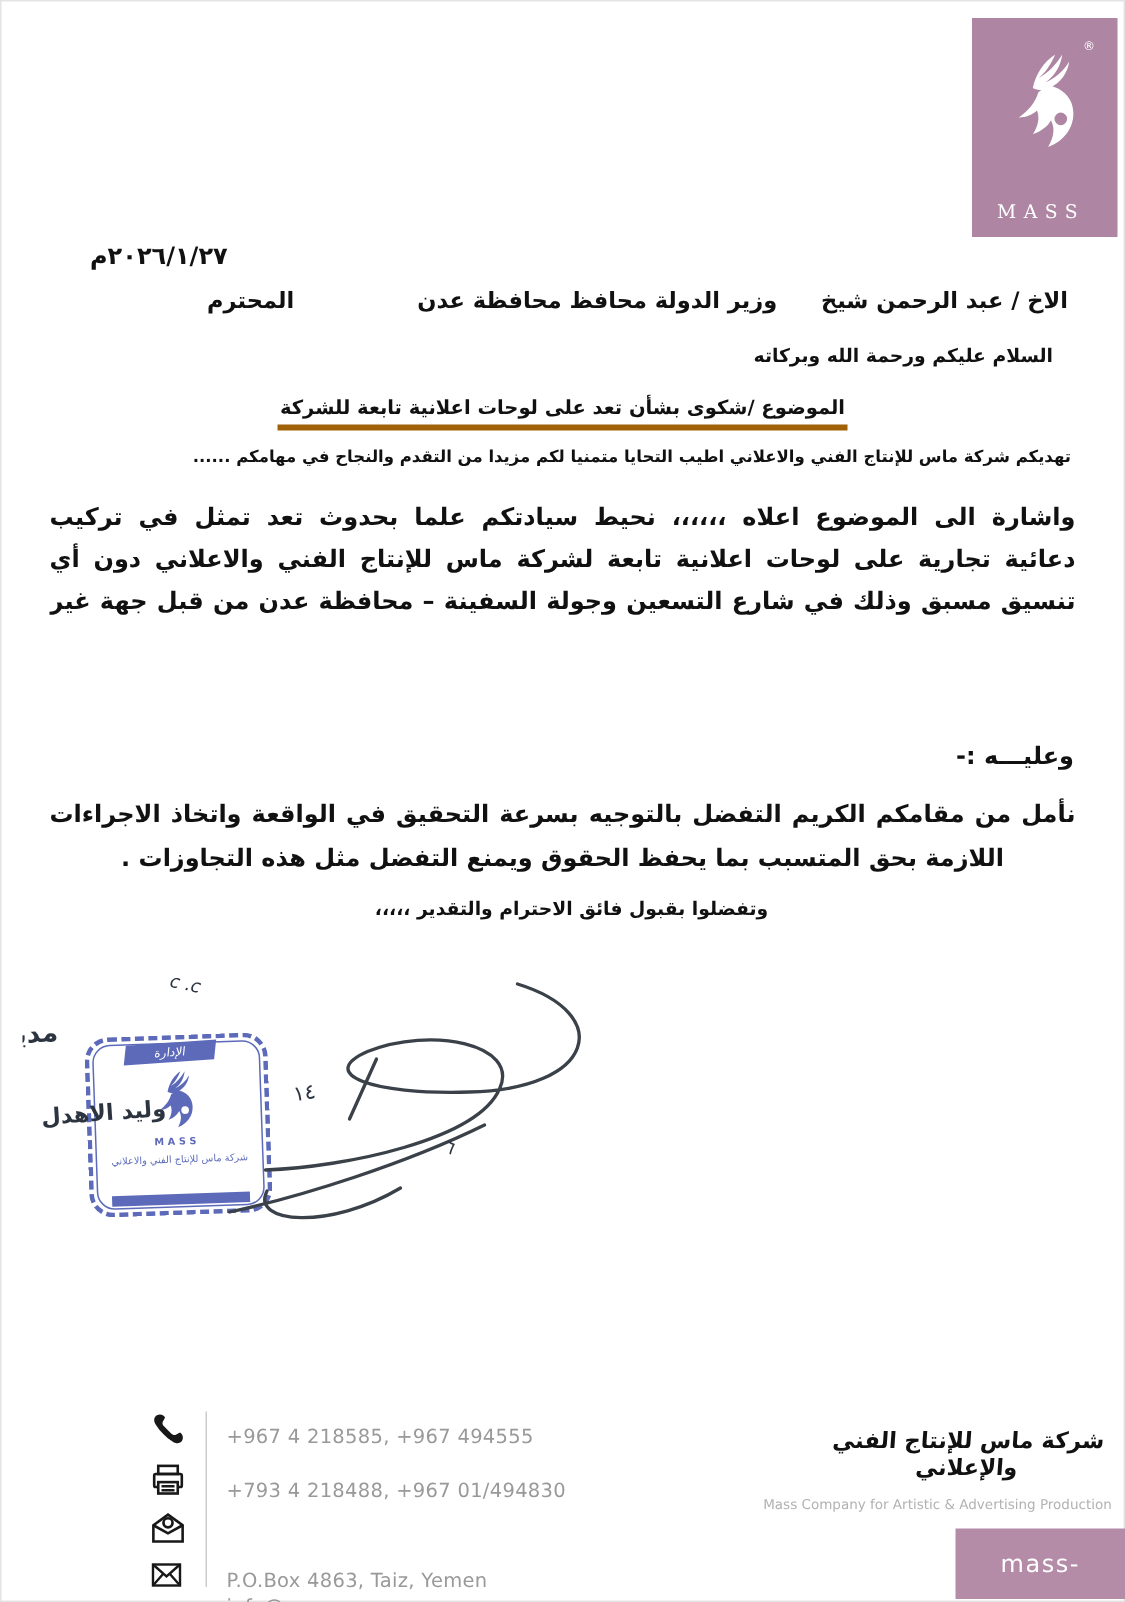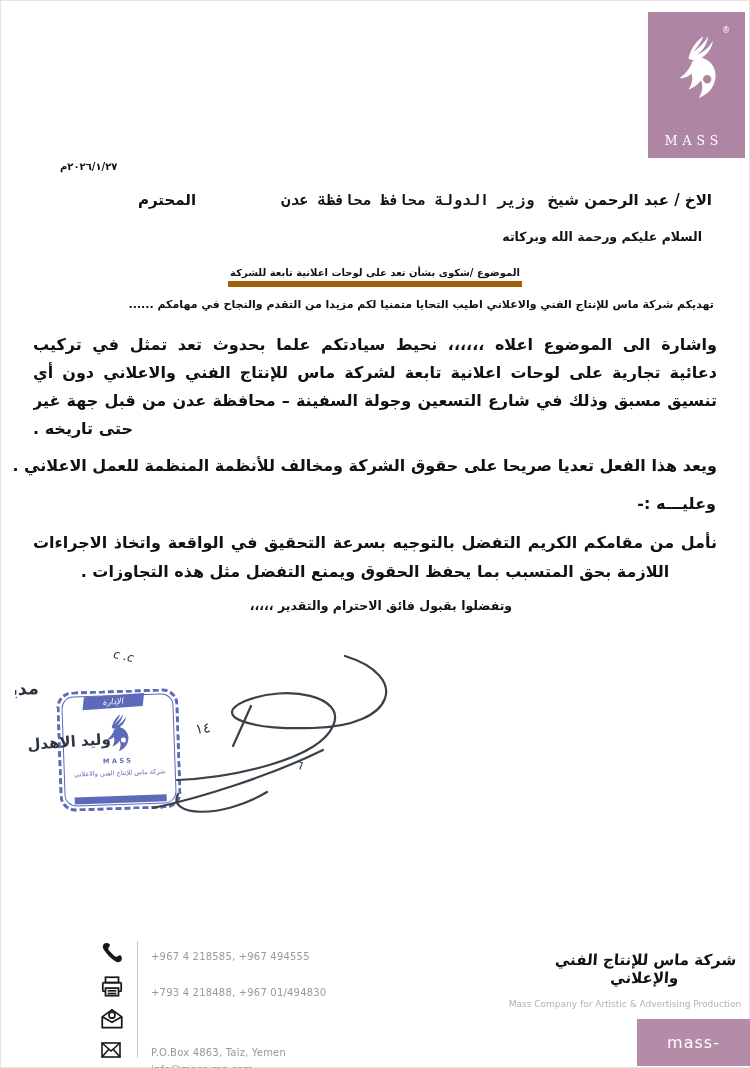--- a/index.html
+++ b/index.html
@@ -6,28 +6,28 @@
   .page{position:relative;width:750px;height:1068px;background:#fff;overflow:hidden;
         font-family:"DejaVu Sans",sans-serif;direction:rtl;color:#111;
         box-shadow:inset 0 0 0 1px #e4e4e4;}
   
   .logo-block{position:absolute;top:12px;right:5px;width:97px;height:146px;background:#ae86a3;}
   .logo-block .reg{position:absolute;top:14px;right:15px;color:#fff;font-size:8px;}
   .logo-block svg{position:absolute;top:20px;left:20px;}
   .logo-mass{position:absolute;bottom:10px;left:0;width:100%;text-align:center;color:#fff;
              font-family:"DejaVu Serif",serif;font-size:12.5px;letter-spacing:5px;text-indent:5px;}
   
-  .date{position:absolute;top:161px;left:60px;font-size:10px;font-weight:bold;direction:rtl;}
+  .date{position:absolute;top:161px;left:60px;font-size:16px;font-weight:bold;direction:rtl;}
   .addr-row{position:absolute;top:191px;left:138px;right:38px;display:flex;justify-content:space-between;
             font-size:15px;font-weight:bold;}
   .addr-main span{display:inline-block;}
-  .addr-main .t{margin-right:8px;font-family:Liberation Mono, monospace;}
+  .addr-main .t{margin-right:24px;}
   .salam{position:absolute;top:229px;right:48px;font-size:12.5px;font-weight:bold;}
   .subject{position:absolute;top:261px;left:0;right:0;text-align:center;}
-  .subject span{display:inline-block;font-size:10px;font-weight:800;border-bottom:6px solid #a16207;
+  .subject span{display:inline-block;font-size:13px;font-weight:800;border-bottom:4px solid #a16207;
                 padding:0 2px 3px 2px;text-align:center;}
   .opening{position:absolute;top:298px;right:36px;left:30px;text-align:right;font-size:11px;font-weight:bold;white-space:nowrap;}
   .para{position:absolute;left:33px;right:33px;font-size:16px;font-weight:bold;line-height:28px;}
   .p1{top:331px;}
   .line{height:28px;overflow:hidden;}
   .just{text-align:justify;text-align-last:justify;}
   .lastL{text-align:left;}
   .lastC{text-align:center;}
   .p2{top:452px;text-align:right;white-space:nowrap;}
   .p3i{position:absolute;top:494px;right:34px;font-size:16px;font-weight:bold;}
@@ -43,21 +43,21 @@
   .stamp svg{position:absolute;top:19px;left:38px;}
   .stamp .smass{position:absolute;top:64px;left:0;width:100%;text-align:center;color:#4656b0;
                 font-size:6.5px;letter-spacing:2.5px;text-indent:2.5px;font-weight:bold;}
   .stamp .sline{position:absolute;top:76px;left:0;width:100%;text-align:center;color:#4656b0;font-size:6.5px;white-space:nowrap;}
   .stamp .sbar{position:absolute;bottom:4px;left:12px;right:12px;height:7px;background:#4656b0;}
   .sig-svg{position:absolute;top:628px;left:15px;}
   
   .f-div{position:absolute;top:941px;left:137px;width:1px;height:117px;background:#ccc;}
   .f-icon{position:absolute;left:99px;}
   .fi1{top:940px;} .fi2{top:974px;} .fi3{top:1006px;} .fi4{top:1038px;}
-  .f-text{position:absolute;left:151px;font-size:10px;color:#999;direction:ltr;text-align:right;
+  .f-text{position:absolute;left:151px;font-size:13px;color:#999;direction:ltr;text-align:right;
           font-weight:normal;letter-spacing:.2px;}
   .ft1{top:951px;} .ft2{top:987px;} .ft3{top:1064px;} .ft4{top:1047px;}
   .f-ar{position:absolute;top:951px;right:0;width:210px;text-align:center;font-size:15px;font-weight:bold;
         transform:skewX(-4deg);}
   .f-en{position:absolute;top:999px;right:0;width:250px;text-align:center;font-size:9px;color:#b2b2b2;direction:ltr;}
   .f-site{position:absolute;top:1019px;right:0;width:113px;height:47px;background:#b48ca7;color:#fff;
           font-size:16px;line-height:47px;text-align:center;letter-spacing:1px;direction:ltr;}
 </style>
 </head>
 <body>
@@ -88,24 +88,22 @@
   <div class="subject">
     <span>الموضوع /شكوى بشأن تعد على لوحات اعلانية تابعة للشركة</span>
   </div>
 
   <div class="opening">تهديكم شركة ماس للإنتاج الفني والاعلاني اطيب التحايا متمنيا لكم مزيدا من التقدم والنجاح في مهامكم ......</div>
 
   <div class="para p1">
     <div class="line just">واشارة الى الموضوع اعلاه ،،،،،، نحيط سيادتكم علما بحدوث تعد تمثل في تركيب مطبوعات ومواد</div>
     <div class="line just">دعائية تجارية على لوحات اعلانية تابعة لشركة ماس للإنتاج الفني والاعلاني دون أي موافقة او</div>
     <div class="line just">تنسيق مسبق وذلك في شارع التسعين وجولة السفينة – محافظة عدن من قبل جهة غير معلومة</div>
-    <div class="line lastL">حتى تاريخه .</div>
   </div>
 
-  <div class="para p2">ويعد هذا الفعل تعديا صريحا على حقوق الشركة ومخالف للأنظمة المنظمة للعمل الاعلاني .</div>
 
   <div class="p3i">وعليـــه :-</div>
 
   <div class="para p4">
     <div class="line just">نأمل من مقامكم الكريم التفضل بالتوجيه بسرعة التحقيق في الواقعة واتخاذ الاجراءات القانونية</div>
     <div class="line lastC">اللازمة بحق المتسبب بما يحفظ الحقوق ويمنع التفضل مثل هذه التجاوزات .</div>
   </div>
 
   <div class="closing">وتفضلوا بقبول فائق الاحترام والتقدير ،،،،،</div>
 

